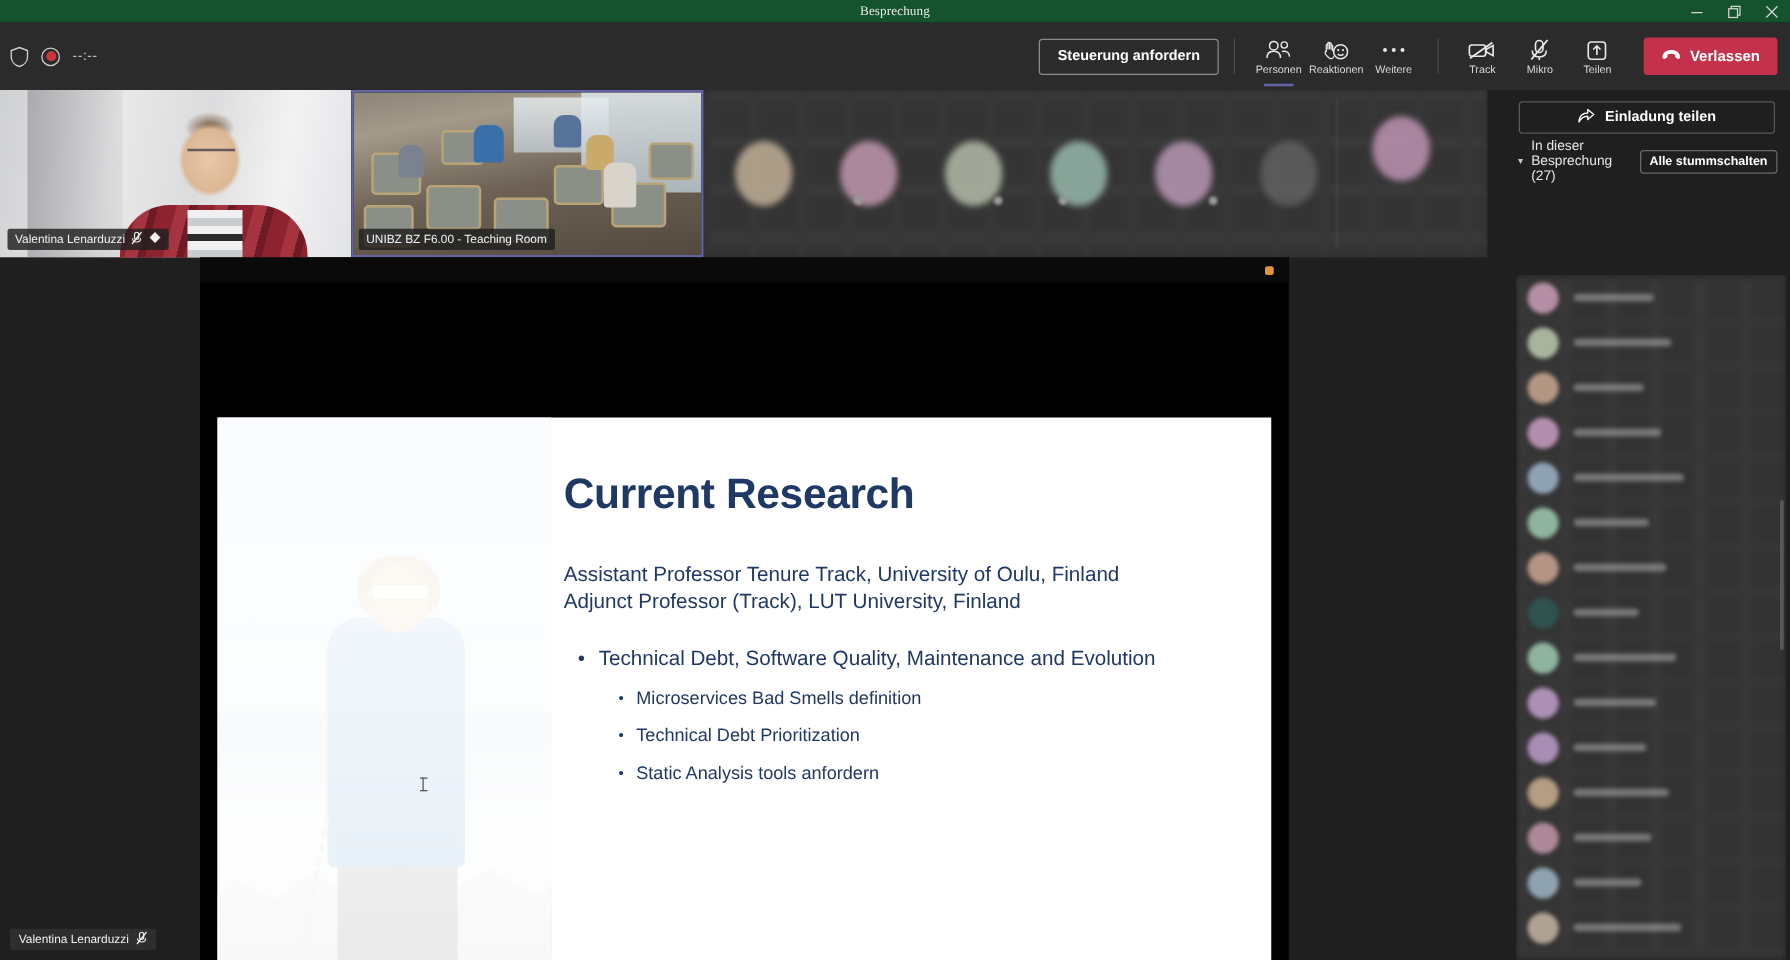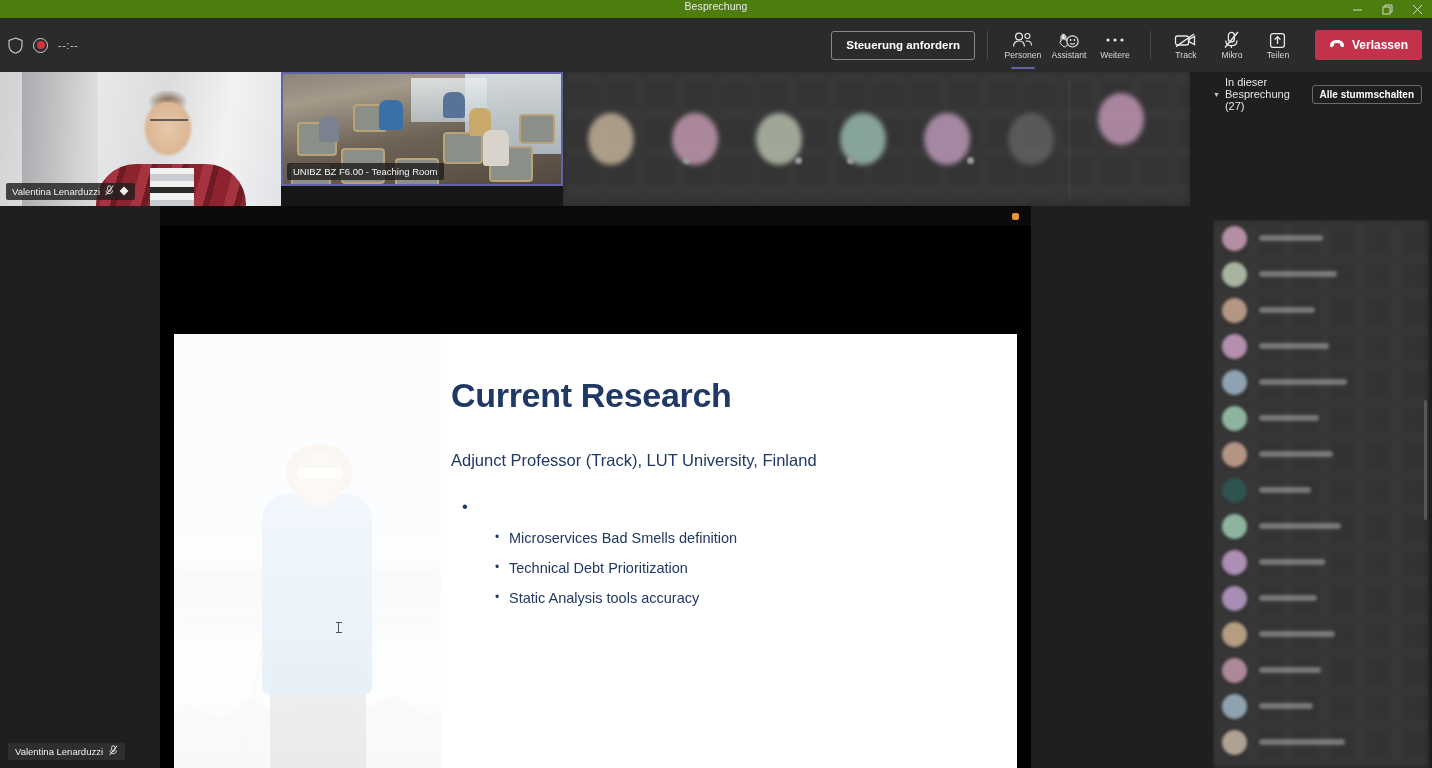--- a/index.html
+++ b/index.html
@@ -6,22 +6,22 @@
   html, body {
     width: 1432px; height: 768px;
     background: #1f1f1f;
     font-family: "Liberation Sans", sans-serif;
     overflow: hidden;
   }
 
   
   .titlebar {
     position: absolute; top: 0; left: 0; width: 1432px; height: 18px;
-    background: #4d7c0f; color: #e8e8e8;
-    display: flex; justify-content: center;
+    background: #14532d; color: #e8e8e8;
+    display: flex; align-items: center; justify-content: center; font-family: Liberation Serif, serif;
   }
   .titlebar .title { font-size: 10.5px; letter-spacing: .1px; }
   .wincontrols {
     position: absolute; right: 0; top: 0; height: 18px;
     display: flex; align-items: center;
   }
   .winbtn {
     width: 30px; height: 18px; display: flex; align-items: center;
     justify-content: center; color: #d6d6d6; font-size: 10px;
   }
@@ -75,21 +75,21 @@
 
   
   .stage { position: absolute; top: 72px; left: 0; width: 1203px; height: 696px; background:#1f1f1f; }
 
   .filmstrip {
     position: absolute; top: 0; left: 0; width: 1190px; height: 134px;
     display: flex; background: #161616;
   }
   .tile { position: relative; overflow: hidden; background: #2a2a2a; }
   .tile.t1 { width: 281px; height: 134px; }
-  .tile.t2 { width: 282px; height: 114px; border: 2px solid #6264a7; }
+  .tile.t2 { width: 282px; height: 134px; border: 2px solid #6264a7; }
   .tile.t3 { flex: 1; height: 134px; }
 
   .namebadge {
     position: absolute; left: 6px; bottom: 6px; height: 17px;
     background: rgba(32,32,32,.82); border-radius: 2px;
     display: flex; align-items: center; gap: 5px; padding: 0 6px;
     color: #f2f2f2; font-size: 9.5px; white-space: nowrap;
   }
   .namebadge.b2 { left: 4px; bottom: 4px; }
 
@@ -279,21 +279,21 @@
       <span class="gl">
         <svg width="21" height="17" viewBox="0 0 21 17">
           <path d="M3 9.5 L3 4.2 C3 3.3 4.3 3.3 4.3 4.2 L4.3 7.6 M4.3 7.2 L4.3 2.5 C4.3 1.6 5.6 1.6 5.6 2.5 L5.6 7.4 M5.6 7.2 L5.6 3 C5.6 2.1 6.9 2.1 6.9 3 L6.9 7.6 M6.9 7.8 L6.9 4.6 C6.9 3.8 8.1 3.8 8.1 4.6 L8.1 9" fill="none" stroke="#e8e8e8" stroke-width="1"></path>
           <path d="M3 8.5 C1.6 9.6 2 11 3 12.1 L5 14.2 C6.2 15.4 8.6 15.2 9 13" fill="none" stroke="#e8e8e8" stroke-width="1"></path>
           <circle cx="14.5" cy="9.4" r="5.6" fill="none" stroke="#e8e8e8" stroke-width="1.2"></circle>
           <circle cx="12.6" cy="8" r=".9" fill="#e8e8e8"></circle>
           <circle cx="16.4" cy="8" r=".9" fill="#e8e8e8"></circle>
           <path d="M12.2 11.2 C13.4 12.6 15.6 12.6 16.8 11.2" fill="none" stroke="#e8e8e8" stroke-width="1.1"></path>
         </svg>
       </span>
-      <span class="lbl">Assistant</span>
+      <span class="lbl">Reaktionen</span>
     </div>
 
     <div class="tb-item">
       <span class="gl">
         <svg width="20" height="6" viewBox="0 0 20 6">
           <circle cx="3" cy="3" r="1.6" fill="#e8e8e8"></circle>
           <circle cx="10" cy="3" r="1.6" fill="#e8e8e8"></circle>
           <circle cx="17" cy="3" r="1.6" fill="#e8e8e8"></circle>
         </svg>
       </span>
@@ -447,38 +447,40 @@
         <div class="ph-sun"></div>
         <div class="ph-rope"></div>
         <div class="ph-fade"></div>
         <div class="ph-fade2"></div>
         <div class="cursor-i"></div>
       </div>
 
       <div class="slide-body">
         <div class="slide-title">Current Research</div>
         <div class="slide-sub">
+          <div>Assistant Professor Tenure Track, University of Oulu, Finland</div>
           <div>Adjunct Professor (Track), LUT University, Finland</div>
         </div>
 
         <div class="blist">
           <div class="b1">
             <span class="dot">•</span>
+            <span>Technical Debt, Software Quality, Maintenance and Evolution</span>
           </div>
           <div class="b2r">
             <span class="dot">•</span>
             <span>Microservices Bad Smells definition</span>
           </div>
           <div class="b2r">
             <span class="dot">•</span>
             <span>Technical Debt Prioritization</span>
           </div>
           <div class="b2r">
             <span class="dot">•</span>
-            <span>Static Analysis tools accuracy</span>
+            <span>Static Analysis tools anfordern</span>
           </div>
         </div>
 
       </div>
     </div>
   </div>
 
   <div class="bottombadge">
     <span>Valentina Lenarduzzi</span>
     <span>
@@ -488,20 +490,28 @@
         <line x1=".6" y1="10.2" x2="8.2" y2=".6" stroke="#f0f0f0" stroke-width="1"></line>
       </svg>
     </span>
   </div>
 </div>
 
 <div class="panel">
 
 
 
+  <div class="share-invite">
+    <span>
+      <svg width="14" height="13" viewBox="0 0 14 13">
+        <path d="M1.2 11.6 C1.2 6.4 4.6 4.4 8.2 4.4 L8.2 1.6 L13 5.6 L8.2 9.6 L8.2 7 C5.2 7 2.8 8.4 1.2 11.6 Z" fill="none" stroke="#fff" stroke-width="1.05" stroke-linejoin="round"></path>
+      </svg>
+    </span>
+    <span>Einladung teilen</span>
+  </div>
 
   <div class="section-row">
     <span class="chev">▼</span>
     <span class="section-label">In dieser Besprechung (27)</span>
     <span class="muteall">Alle stummschalten</span>
   </div>
 
   <div class="plist">
     <div class="plist-blur"></div>
     <div class="prow" style="top:0">

